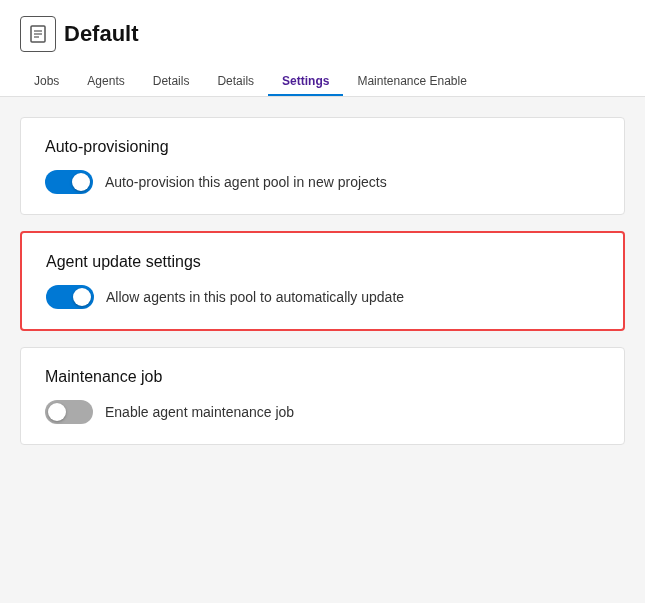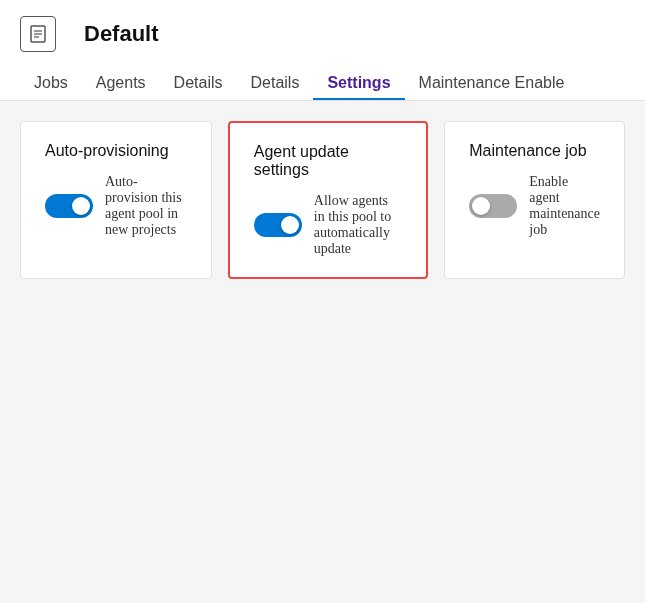--- a/index.html
+++ b/index.html
@@ -13,21 +13,21 @@
 
     .header {
       background: #fff;
       padding: 16px 20px 0 20px;
       border-bottom: 1px solid #e0e0e0;
     }
 
     .title-row {
       display: flex;
       align-items: center;
-      gap: 28px;
+      gap: 8px;
       margin-bottom: 14px;
     }
 
     .agent-icon {
       width: 36px;
       height: 36px;
       border: 1.5px solid #555;
       border-radius: 4px;
       display: flex;
       align-items: center;
@@ -47,21 +47,21 @@
     }
 
     .nav-tabs {
       display: flex;
       gap: 0;
       list-style: none;
     }
 
     .nav-tab {
       padding: 8px 14px;
-      font-size: 16px;
+      font-size: 12px;
       color: #444;
       cursor: pointer;
       position: relative;
       white-space: nowrap;
     }
 
     .nav-tab.active {
       color: #4c1d95;
       font-weight: 600;
     }
@@ -72,21 +72,21 @@
       bottom: 0;
       left: 0;
       right: 0;
       height: 2px;
       background: #0078d4;
     }
 
     .content {
       padding: 20px;
       display: flex;
-      flex-direction: row;
+      flex-direction: column;
       gap: 16px;
     }
 
     .card {
       background: #fff;
       border-radius: 4px;
       border: 1px solid #e0e0e0;
       padding: 20px 24px;
     }
 
@@ -99,21 +99,20 @@
 
     .toggle-row {
       display: flex;
       align-items: center;
       gap: 12px;
     }
 
     .toggle-label {
       font-size: 14px;
       color: #333;
-      font-family: Liberation Serif, serif;
     }
 
     
     .toggle {
       position: relative;
       width: 48px;
       height: 24px;
       flex-shrink: 0;
       cursor: pointer;
     }

